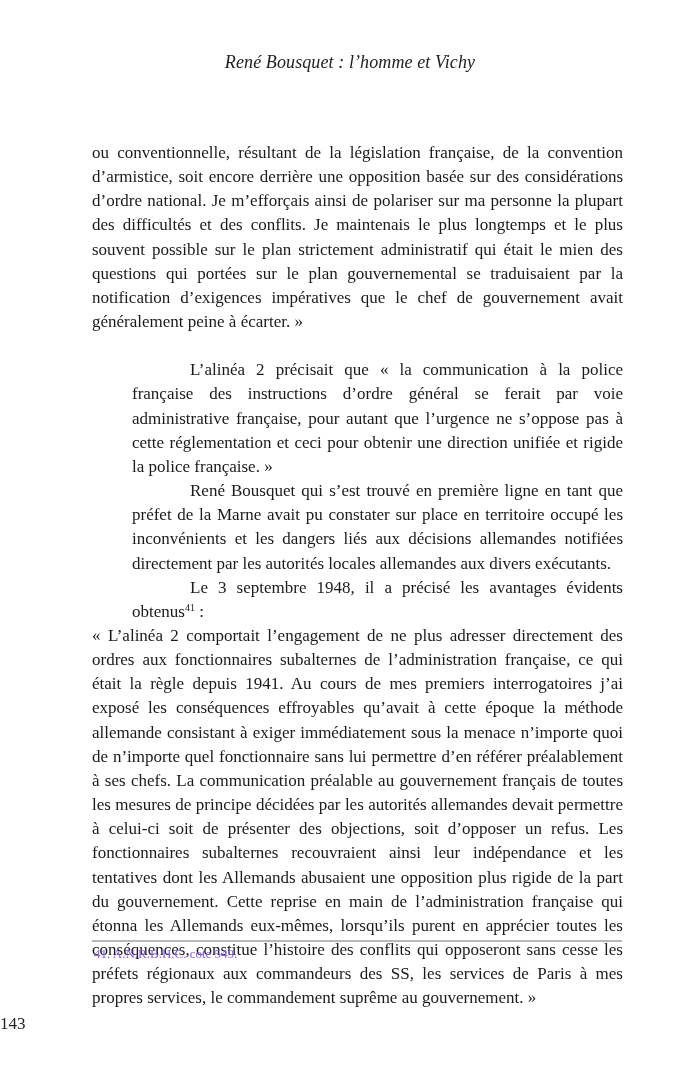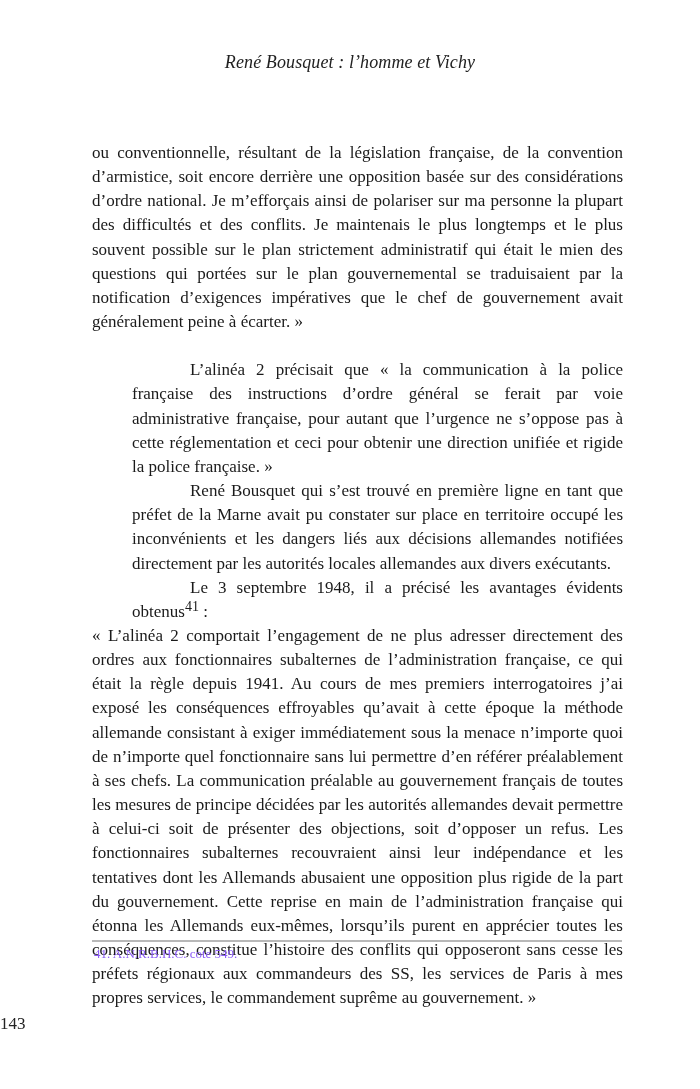--- a/index.html
+++ b/index.html
@@ -6,21 +6,21 @@
   body { width: 700px; height: 1089px; position: relative; overflow: hidden;
          font-family: "Liberation Serif", "DejaVu Serif", serif; color: #1a1a1a; }
   .running-head { position: absolute; top: 52px; left: 0; width: 700px; text-align: center;
          font-style: italic; font-size: 18px; color: #222; letter-spacing: 0.1px; }
   .body-text { position: absolute; top: 141px; left: 92px; width: 531px;
          font-size: 17px; line-height: 24.15px; text-align: justify; }
   .body-text p { margin: 0; text-indent: 0; }
   .body-text p.indent { text-indent: 58px; margin-left: 40px; }
   .body-text p.gap { margin-top: 24px; }
   .body-text p.first { text-indent: 0; }
-  sup { font-size: 14px; line-height: 0; vertical-align: 6px; }
+  sup { font-size: 10px; line-height: 0; vertical-align: 6px; }
   .footnote-rule { position: absolute; top: 940px; left: 92px; width: 530px; height: 2px;
          background: #b8b8b8; }
   .footnote { position: absolute; top: 946px; left: 94px; font-size: 13px; color: #8b5cf6; }
   .page-number { position: absolute; top: 1014px; left: 0; width: 700px; 
          font-size: 17px; color: #222; }
 </style>
 </head>
 <body>
 
 <div class="running-head">René Bousquet : l’homme et Vichy</div>

